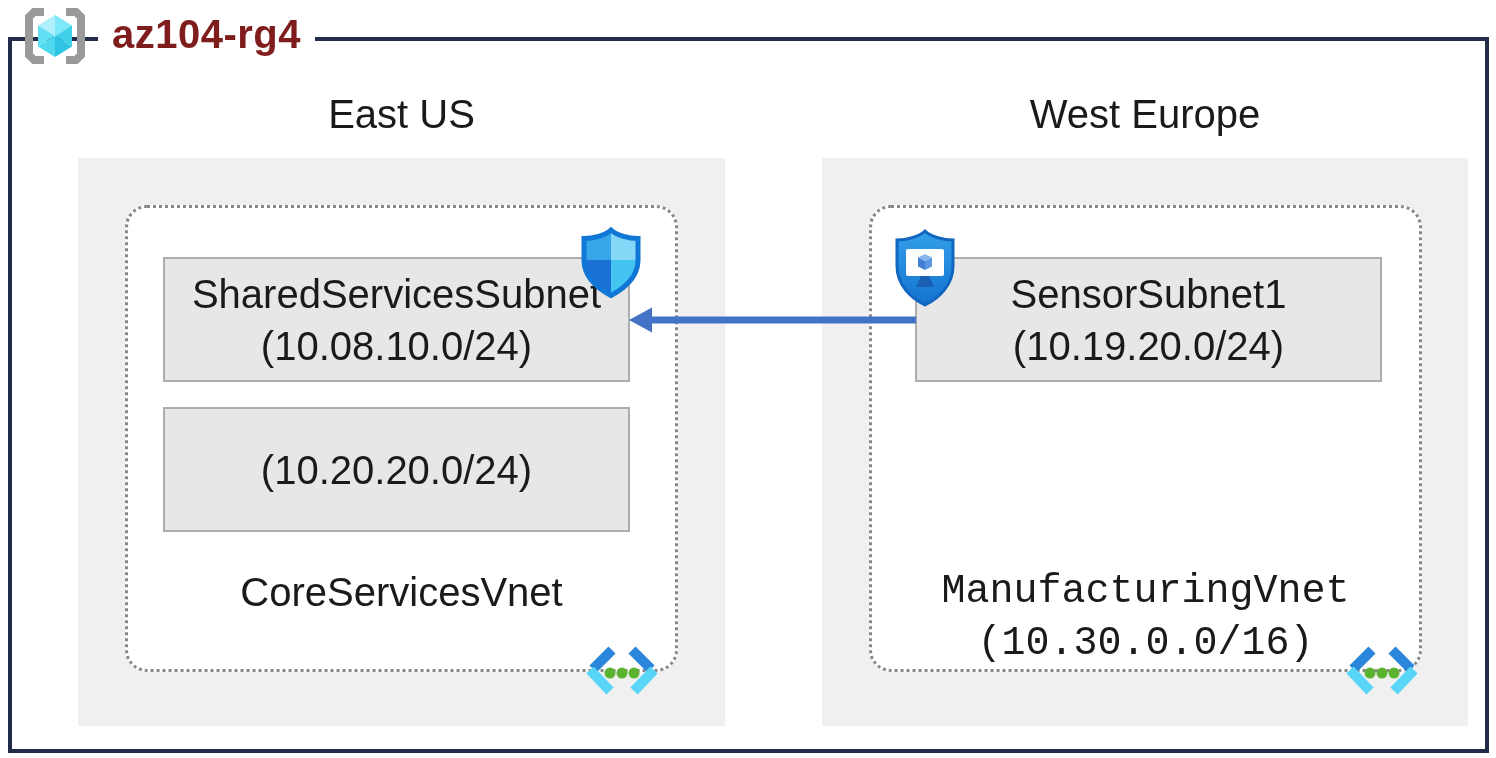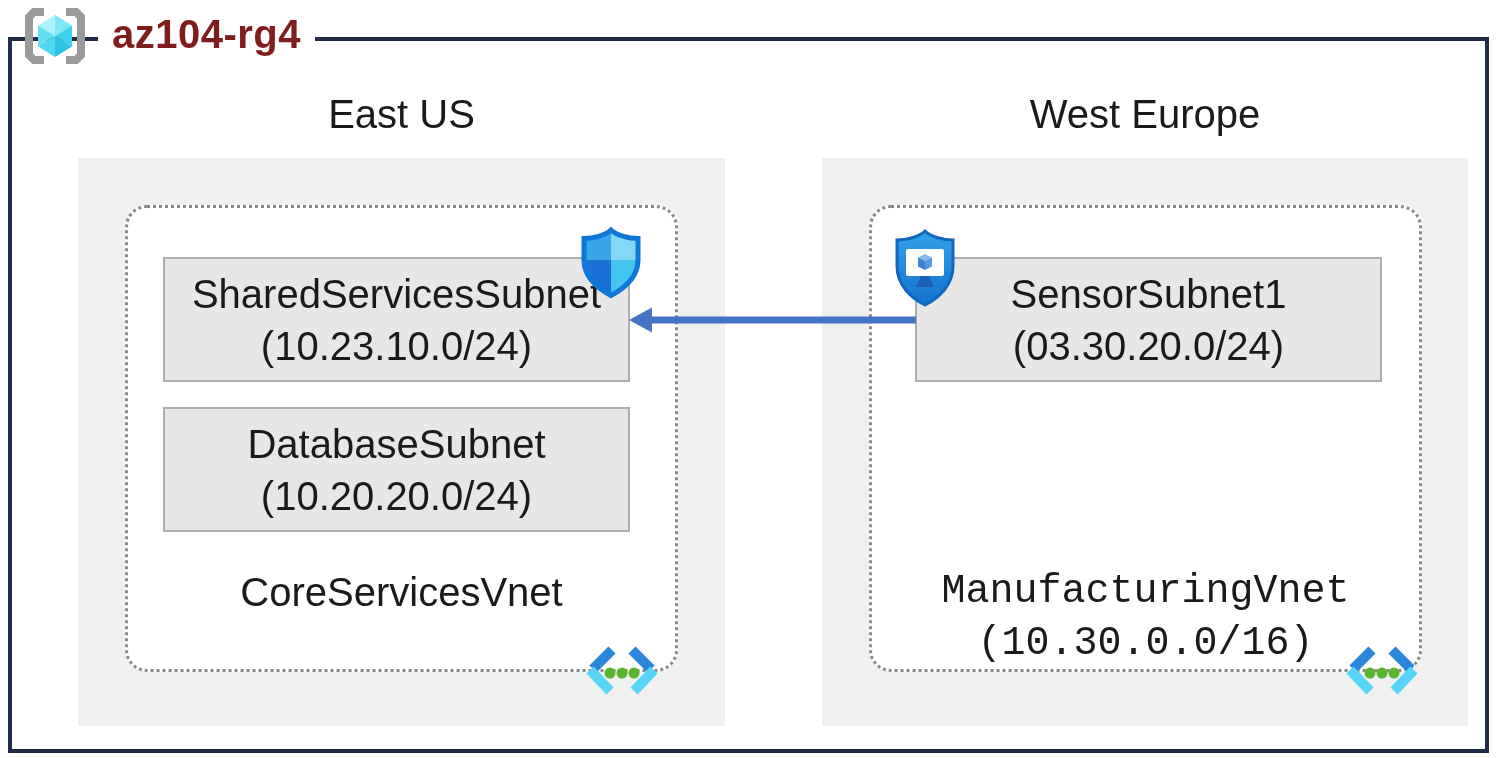--- a/index.html
+++ b/index.html
@@ -76,30 +76,29 @@
   <div class="region-label east">East US</div>
 
   <div class="region-box east"></div>
   <div class="region-box west"></div>
 
   <div class="vnet-box east"></div>
   <div class="vnet-box west"></div>
 
   <div class="subnet-box col-east row-1">
     <span>SharedServicesSubnet</span>
-    <span>(10.23.10.0/24)</span>
+    <span>(10.08.10.0/24)</span>
   </div>
   <div class="subnet-box col-east row-2">
-    <span>DatabaseSubnet</span>
     <span>(10.20.20.0/24)</span>
   </div>
 
   <div class="subnet-box col-west row-1">
     <span>SensorSubnet1</span>
-    <span>(03.30.20.0/24)</span>
+    <span>(10.19.20.0/24)</span>
   </div>
 
   <div class="vnet-label east">
     <div>CoreServicesVnet</div>
   </div>
   <div class="vnet-label west">
     <div>ManufacturingVnet</div>
     <div>(10.30.0.0/16)</div>
   </div>
 

